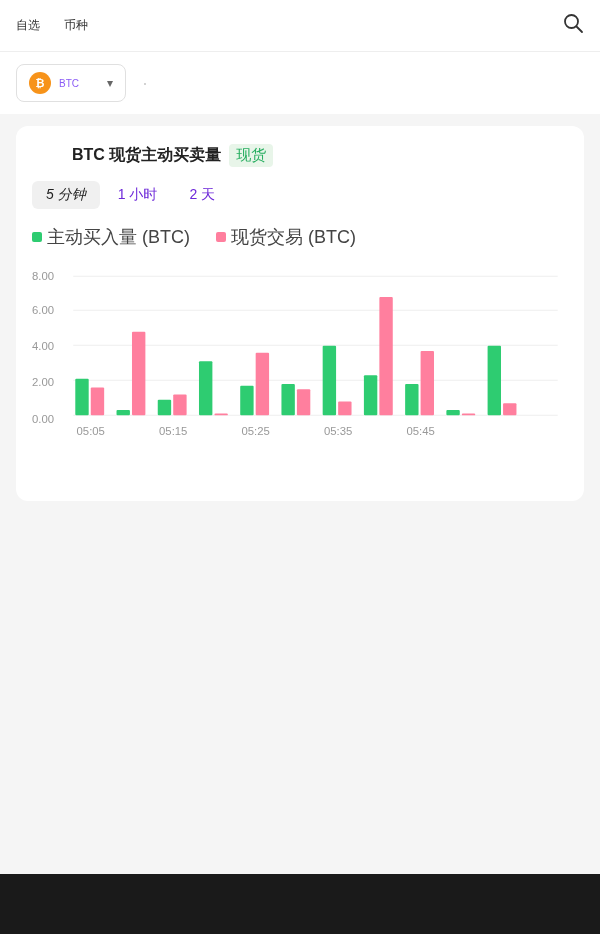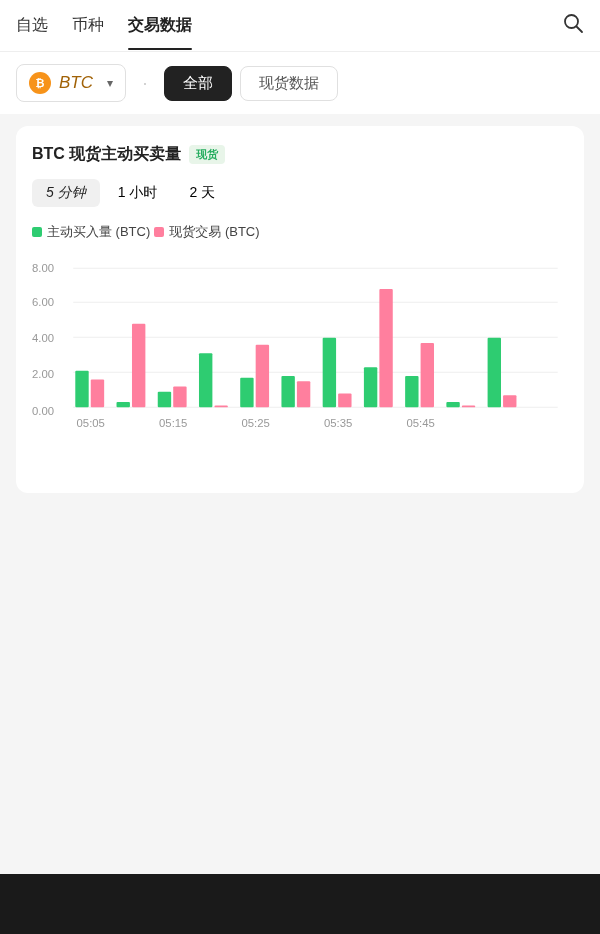--- a/index.html
+++ b/index.html
@@ -21,21 +21,21 @@
       border-bottom: 1px solid #eee;
       position: relative;
     }
     .nav-items {
       display: flex;
       flex: 1;
       gap: 24px;
       align-items: center;
     }
     .nav-item {
-      font-size: 16px;
+      font-size: 12px;
       color: #333;
       cursor: pointer;
       padding: 14px 0;
       position: relative;
     }
     .nav-item.active {
       color: #222;
       font-weight: 600;
     }
     .nav-item.active::after {
@@ -79,24 +79,23 @@
       background: #f7931a;
       border-radius: 50%;
       display: flex;
       align-items: center;
       justify-content: center;
       color: #fff;
       font-size: 11px;
       font-weight: bold;
     }
     .coin-label {
-      font-size: 17px;
+      font-size: 10px;
       font-weight: 500;
-      color: #a16207;
-      font-style: italic;
+      color: #8b5cf6;
     }
     .coin-arrow {
       margin-left: auto;
       font-size: 12px;
       color: #666;
     }
     .divider-dot {
       color: #ccc;
       font-size: 18px;
     }
@@ -126,63 +125,64 @@
       margin: 12px 16px;
       padding: 18px 16px 16px;
     }
 
     
     .card-title-row {
       display: flex;
       align-items: center;
       gap: 8px;
       margin-bottom: 14px;
+      margin-left: 40px;
     }
     .card-title {
       font-size: 16px;
       font-weight: 600;
       color: #222;
     }
     .spot-badge {
       background: #e8f5e9;
       color: #27ae60;
-      font-size: 11px;
+      font-size: 15px;
       padding: 2px 7px;
       border-radius: 4px;
-      font-weight: 700;
+      font-weight: 400;
     }
 
     
     .time-tabs {
       display: flex;
       gap: 4px;
       margin-bottom: 16px;
     }
     .time-tab {
       padding: 5px 14px;
       border-radius: 6px;
       font-size: 14px;
       cursor: pointer;
-      color: #000000;
+      color: #6d28d9;
       border: none;
       background: transparent;
     }
     .time-tab.active {
       background: #f0f0f0;
       color: #222;
       font-weight: 500;
       font-style: italic;
     }
 
     
     .legend {
       display: flex;
-      gap: 4px;
+      gap: 26px;
       margin-bottom: 12px;
-      font-size: 13px;
+      font-size: 18px;
       color: #444;
       align-items: flex-end;
     }
     .legend-item {
       display: flex;
       align-items: center;
       gap: 5px;
     }
     .legend-dot {
       width: 10px;
@@ -216,43 +216,36 @@
 <body>
 
 <div class="top-nav">
   <div class="nav-items">
     <div class="nav-item">
       <span>自选</span>
     </div>
     <div class="nav-item">
       <span>币种</span>
     </div>
-    <div class="nav-item active">
-      <span>交易数据</span>
-    </div>
   </div>
   <div class="nav-search">
     <svg width="22" height="22" viewBox="0 0 22 22" fill="none" xmlns="http://www.w3.org/2000/svg">
       <circle cx="9.5" cy="9.5" r="6.5" stroke="#333" stroke-width="1.8"></circle>
       <line x1="14.5" y1="14.5" x2="20" y2="20" stroke="#333" stroke-width="1.8" stroke-linecap="round"></line>
     </svg>
   </div>
 </div>
 
 <div class="filter-row">
   <div class="coin-selector">
     <div class="coin-icon">₿</div>
     <span class="coin-label">BTC</span>
     <span class="coin-arrow">▾</span>
   </div>
   <span class="divider-dot">·</span>
-  <div class="type-buttons">
-    <button class="type-btn active">全部</button>
-    <button class="type-btn">现货数据</button>
-  </div>
 </div>
 
 <div class="card">
 
   <div class="card-title-row">
     <span class="card-title">BTC 现货主动买卖量</span>
     <span class="spot-badge">现货</span>
   </div>
 
   <div class="time-tabs">

